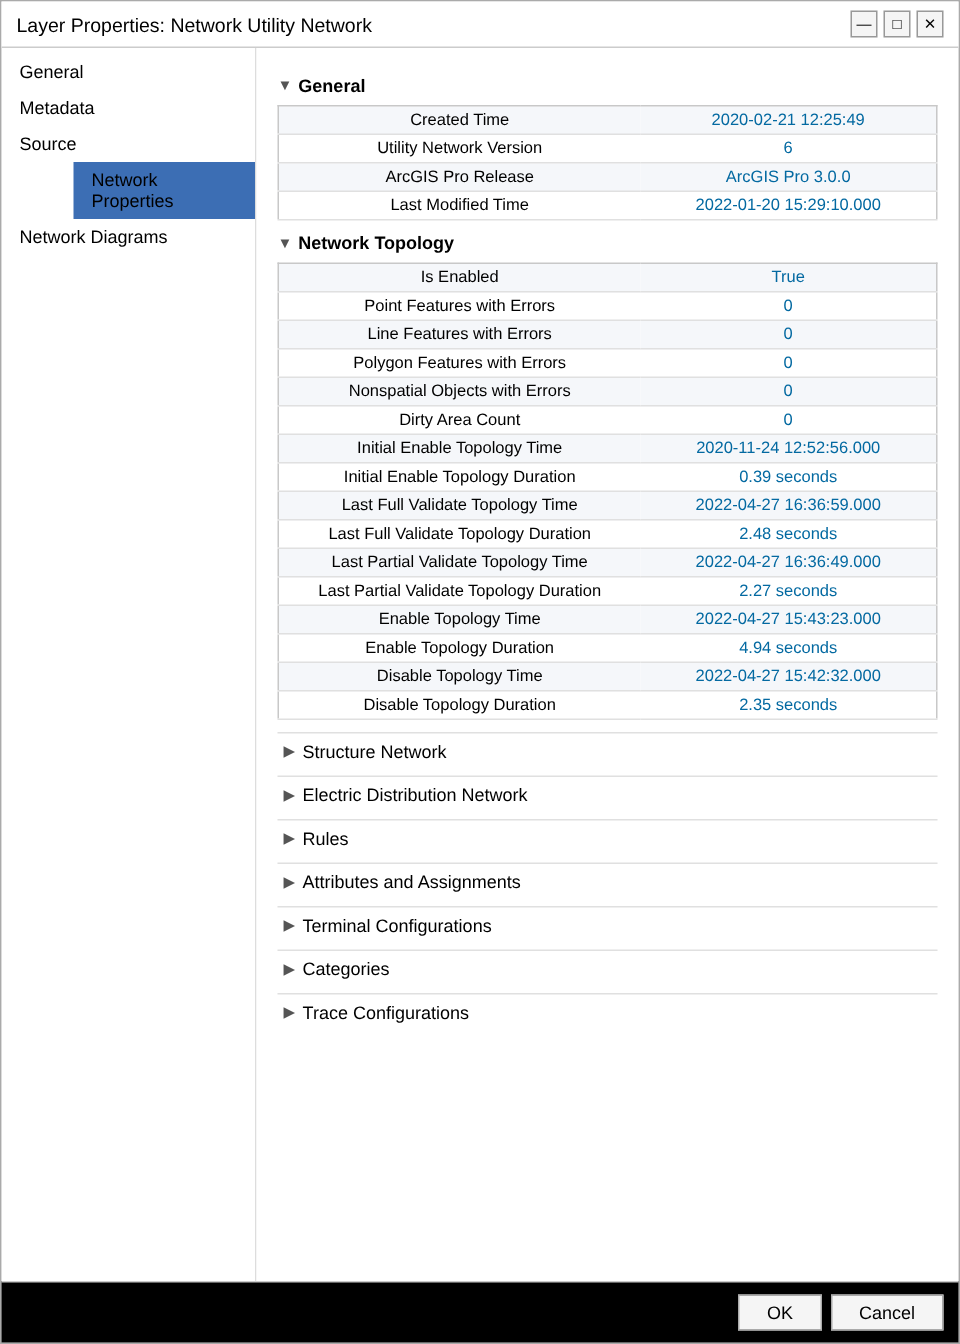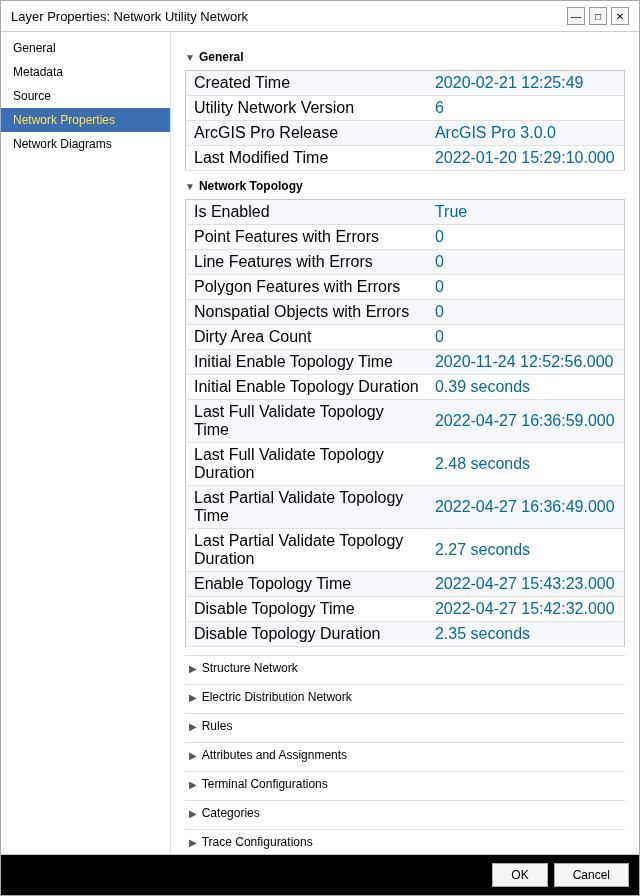--- a/index.html
+++ b/index.html
@@ -62,21 +62,22 @@
       padding-top: 4px;
     }
     .sidebar-item {
       padding: 5px 12px;
       cursor: pointer;
       font-size: 12px;
       color: #000;
     }
     .sidebar-item.active {
       background: #3c6eb4;
-      color: #fde047;
+      color: #000000;
+      margin-left: 48px;
     }
     .main-content {
       flex: 1;
       overflow-y: auto;
       padding: 10px 14px;
       background: #fff;
     }
     .section-header {
       display: flex;
       align-items: center;
@@ -99,22 +100,23 @@
     }
     .properties-table tr:nth-child(odd) {
       background: #f5f7fa;
     }
     .properties-table tr:nth-child(even) {
       background: #fff;
     }
     .properties-table td {
       padding: 3px 8px;
       border-bottom: 1px solid #e0e0e0;
-      font-size: 16px;
-      color: #000;
+      font-size: 11px;
+      color: #000;
+      text-align: center;
     }
     .properties-table td:first-child {
       width: 55%;
       color: #000;
     }
     .properties-table td:last-child {
       color: #0369a1;
     }
     .collapsible-section {
       margin-bottom: 4px;
@@ -258,20 +260,24 @@
             </tr>
             <tr>
               <td>Last Partial Validate Topology Duration</td>
               <td class="highlight-value">2.27 seconds</td>
             </tr>
             <tr>
               <td>Enable Topology Time</td>
               <td>2022-04-27 15:43:23.000</td>
             </tr>
             <tr>
+              <td>Enable Topology Duration</td>
+              <td class="highlight-value">4.94 seconds</td>
+            </tr>
+            <tr>
               <td>Disable Topology Time</td>
               <td>2022-04-27 15:42:32.000</td>
             </tr>
             <tr>
               <td>Disable Topology Duration</td>
               <td class="highlight-value">2.35 seconds</td>
             </tr>
           </tbody>
       </table>
 

